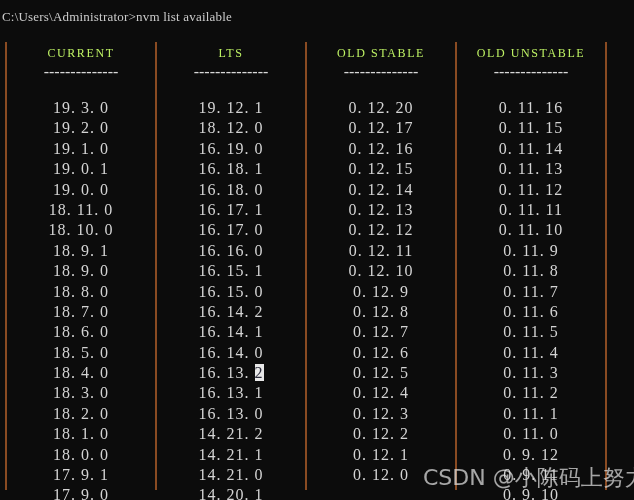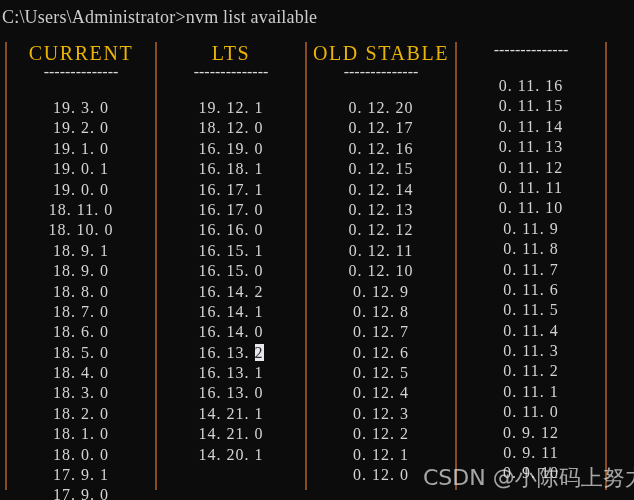--- a/index.html
+++ b/index.html
@@ -13,21 +13,21 @@
     height: 500px;
     background: #0c0c0c;
     overflow: hidden;
     font-family: "Liberation Serif", "DejaVu Serif", serif;
     -webkit-font-smoothing: antialiased;
   }
   .prompt-line {
     position: absolute;
     left: 2px;
     top: 6px;
-    font-size: 18px;
+    font-size: 13px;
     line-height: 22px;
     color: #cccccc;
     white-space: pre;
     letter-spacing: 0.2px;
   }
   .table-wrap {
     position: absolute;
     left: 0;
     top: 42px;
     width: 634px;
@@ -52,24 +52,24 @@
     top: 0;
     width: 148px;
     text-align: center;
   }
   .col.c0 { left: 7px; }
   .col.c1 { left: 157px; }
   .col.c2 { left: 307px; }
   .col.c3 { left: 457px; }
 
   .col-head {
-    font-size: 20px;
+    font-size: 12px;
     line-height: 22px;
     height: 22px;
-    color: #eab308;
+    color: #bef264;
     letter-spacing: 1.6px;
     white-space: pre;
   }
   .col-rule {
     height: 16px;
     font-size: 16px;
     line-height: 16px;
     color: #d8d8d8;
     white-space: pre;
     letter-spacing: 0px;
@@ -146,31 +146,33 @@
     </div>
 
     <div class="col c1">
       <div class="col-head">LTS</div>
       <div class="col-rule">--------------</div>
       <div class="cells">
           <div class="cell">19. 12. 1</div>
           <div class="cell">18. 12. 0</div>
           <div class="cell">16. 19. 0</div>
           <div class="cell">16. 18. 1</div>
+          <div class="cell">16. 18. 0</div>
           <div class="cell">16. 17. 1</div>
           <div class="cell">16. 17. 0</div>
           <div class="cell">16. 16. 0</div>
           <div class="cell">16. 15. 1</div>
           <div class="cell">16. 15. 0</div>
           <div class="cell">16. 14. 2</div>
           <div class="cell">16. 14. 1</div>
           <div class="cell">16. 14. 0</div>
           <div class="cell">16. 13. <span class="cursor-digit">2</span></div>
           <div class="cell">16. 13. 1</div>
           <div class="cell">16. 13. 0</div>
+          <div class="cell">14. 21. 2</div>
           <div class="cell">14. 21. 1</div>
           <div class="cell">14. 21. 0</div>
           <div class="cell">14. 20. 1</div>
         </div>
     </div>
 
     <div class="col c2">
       <div class="col-head">OLD STABLE</div>
       <div class="col-rule">--------------</div>
       <div class="cells">
@@ -190,20 +192,21 @@
           <div class="cell">0. 12. 5</div>
           <div class="cell">0. 12. 4</div>
           <div class="cell">0. 12. 3</div>
           <div class="cell">0. 12. 2</div>
           <div class="cell">0. 12. 1</div>
           <div class="cell">0. 12. 0</div>
         </div>
     </div>
 
     <div class="col c3">
+      <div class="col-head">OLD UNSTABLE</div>
       <div class="col-rule">--------------</div>
       <div class="cells">
           <div class="cell">0. 11. 16</div>
           <div class="cell">0. 11. 15</div>
           <div class="cell">0. 11. 14</div>
           <div class="cell">0. 11. 13</div>
           <div class="cell">0. 11. 12</div>
           <div class="cell">0. 11. 11</div>
           <div class="cell">0. 11. 10</div>
           <div class="cell">0. 11. 9</div>

